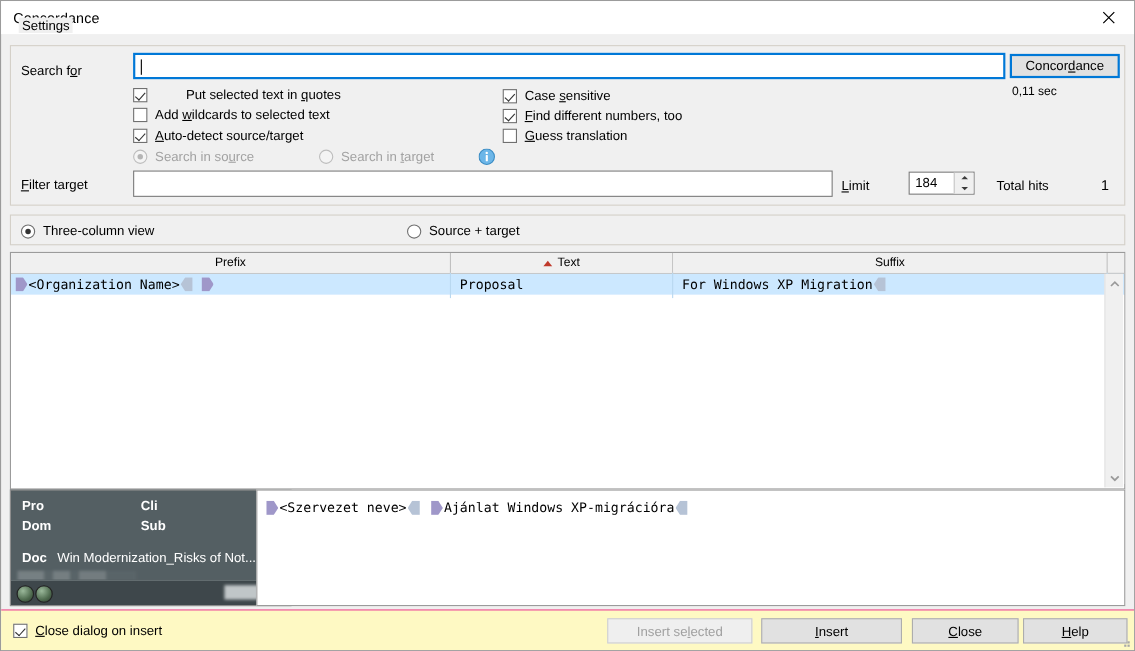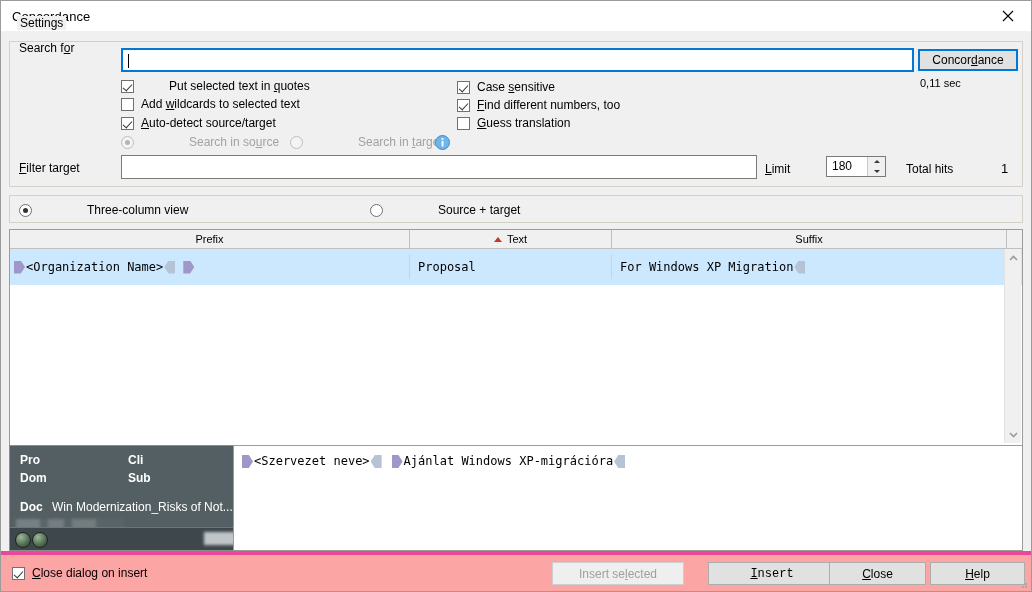--- a/index.html
+++ b/index.html
@@ -76,21 +76,21 @@
     color: #000;
   }
   .lbl {
     position: absolute;
     font-size: 12px;
     color: #000;
     white-space: nowrap;
   }
   .lbl u { text-decoration: underline; }
 
-  .search-label { left: 18px; top: 40px; }
+  .search-label { left: 18px; top: 56px; }
   .search-input {
     position: absolute;
     left: 120px; top: 47px;
     width: 793px; height: 24px;
     border: 2px solid #0078d7;
     background: #ffffff;
     box-sizing: border-box;
   }
   .caret {
     position: absolute;
@@ -146,21 +146,20 @@
     transform: rotate(42deg);
   }
   .cb-row .cl { font-size: 12px; color: #000; }
 
   .radio-row {
     position: absolute;
     display: flex;
     align-items: center;
     height: 16px;
     white-space: nowrap;
-    gap: 48px;
   }
   .rbox {
     width: 13px; height: 13px;
     border: 1px solid #707070;
     border-radius: 50%;
     background: #ffffff;
     box-sizing: border-box;
     margin-right: 7px;
     flex: 0 0 auto;
     position: relative;
@@ -282,21 +281,21 @@
     border-right: 4px solid transparent;
     border-bottom: 5px solid #c0392b;
     margin-right: 5px;
   }
   .col-prefix { width: 400px; }
   .col-text   { width: 202px; }
   .col-suffix { width: 395px; }
 
   .trow {
     display: flex;
-    height: 36px;
+    height: 19px;
     background: #cce8ff;
     align-items: center;
   }
   .tcell {
     box-sizing: border-box;
     height: 24px;
     display: flex;
     align-items: center;
     font-family: "DejaVu Sans Mono", "Liberation Mono", monospace;
     font-size: 12px;
@@ -429,42 +428,42 @@
     white-space: nowrap;
     overflow: hidden;
   }
 
   
   .footer {
     position: absolute;
     left: 0; bottom: 0;
     width: 1030px;
     height: 36px;
-    background: #fca5a5;
-    border-top: 4px solid #ec4899;
+    background: #fef9c3;
+    border-top: 1px solid #ec4899;
   }
   .footer .cb-row { top: 10px; left: 11px; }
   .btn {
     position: absolute;
     top: 7px;
     height: 23px;
     background: #e1e1e1;
     border: 1px solid #adadad;
     box-sizing: border-box;
     font-family: "Liberation Sans", sans-serif;
     font-size: 12px;
     color: #000;
     display: flex;
     align-items: center;
     justify-content: center;
     cursor: default;
   }
   .btn.disabled { color: #a0a0a0; background: #efefef; border-color: #cecece; }
   .btn-insert-sel { left: 551px; width: 132px; }
-  .btn-insert     { left: 707px; width: 128px; font-family: Liberation Mono, monospace; }
+  .btn-insert     { left: 691px; width: 128px; }
   .btn-close      { left: 828px; width: 97px; }
   .btn-help       { left: 929px; width: 95px; }
 
   .grip {
     position: absolute;
     right: 3px; bottom: 2px;
     width: 10px; height: 10px;
   }
   .grip i {
     position: absolute;
@@ -540,21 +539,21 @@
   <div class="cb-row" style="left:456px; top:114px;">
     <span class="cbox"></span>
     <span class="cl"><u>G</u>uess translation</span>
   </div>
 
   <div class="lbl filter-label"><u>F</u>ilter target</div>
   <div class="filter-input"></div>
 
   <div class="lbl limit-label"><u>L</u>imit</div>
   <div class="limit-box">
-    <span class="val">180</span>
+    <span class="val">184</span>
     <span class="spin">
       <div class="up"></div>
       <div class="dn"></div>
     </span>
   </div>
 
   <div class="lbl totalhits-label">Total hits</div>
   <div class="lbl totalhits-val">1</div>
 
   <div class="viewbar"></div>

